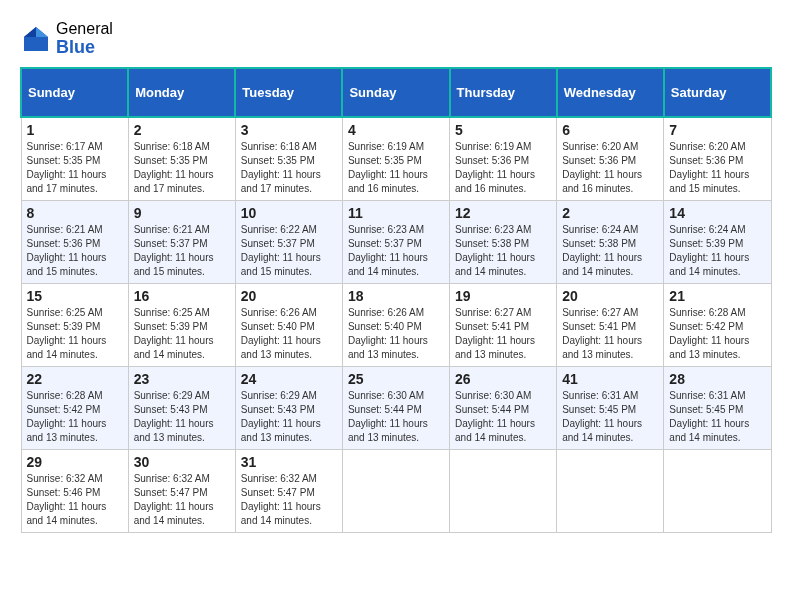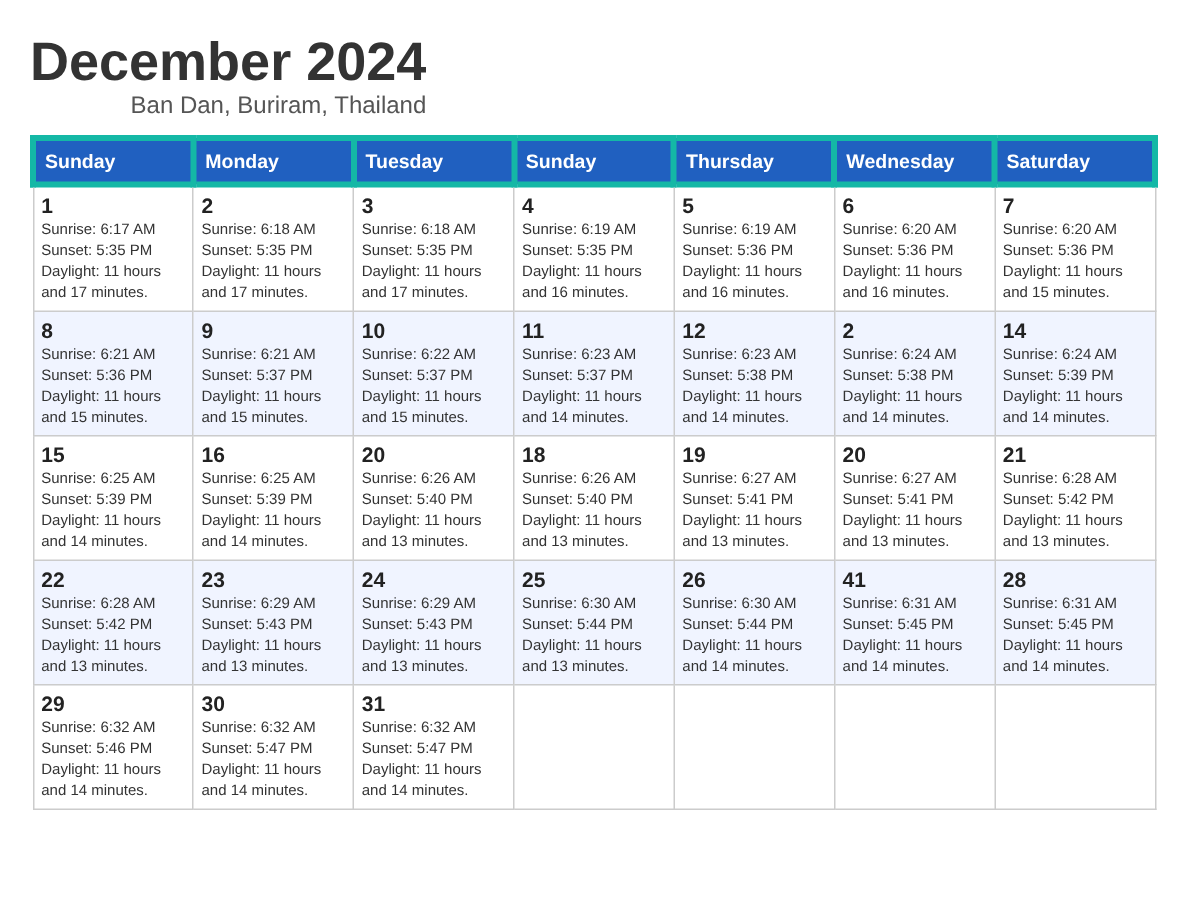--- a/index.html
+++ b/index.html
@@ -44,24 +44,24 @@
     }
     .calendar-table {
       width: 100%;
       border-collapse: collapse;
       font-size: 11px;
     }
     .calendar-table th {
       background-color: #2060c0;
       color: #fff;
       text-align: left;
-      padding: 6px 6px;
+      padding: 16px 6px;
       font-size: 13px;
       font-weight: bold;
-      border: 4px solid #14b8a6;
+      border: 2px solid #14b8a6;
     }
     .calendar-table td {
       border: 1px solid #ccc;
       vertical-align: top;
       padding: 4px 5px;
       width: 14.28%;
       height: 80px;
       background: #fff;
     }
     .calendar-table tr:nth-child(even) td {
@@ -80,23 +80,30 @@
       line-height: 1.4;
     }
     .empty-cell {
       background: #fff !important;
     }
   </style>
 </head>
 <body>
 
 <div class="header-area">
-  <div class="title-area">
-    <div class="month-title">December 2024</div>
-    <div class="location-title">Ban Dan, Buriram, Thailand</div>
+  <div class="logo">
+    <svg class="logo-icon" viewBox="0 0 32 32" xmlns="http://www.w3.org/2000/svg">
+      <polygon points="16,4 28,14 28,28 4,28 4,14" fill="#2060c0"></polygon>
+      <polygon points="16,4 28,14 16,14" fill="#4090e0"></polygon>
+      <polygon points="4,14 16,4 16,14" fill="#1040a0"></polygon>
+    </svg>
+    <div class="logo-text">
+      <span>General</span>
+      <span style="color:#2060c0;font-weight:bold;font-size:18px;">Blue</span>
+    </div>
   </div>
 </div>
 
 <table class="calendar-table">
   <thead>
     <tr>
     <th>Sunday</th>
         <th>Monday</th>
         <th>Tuesday</th>
         <th>Sunday</th>

